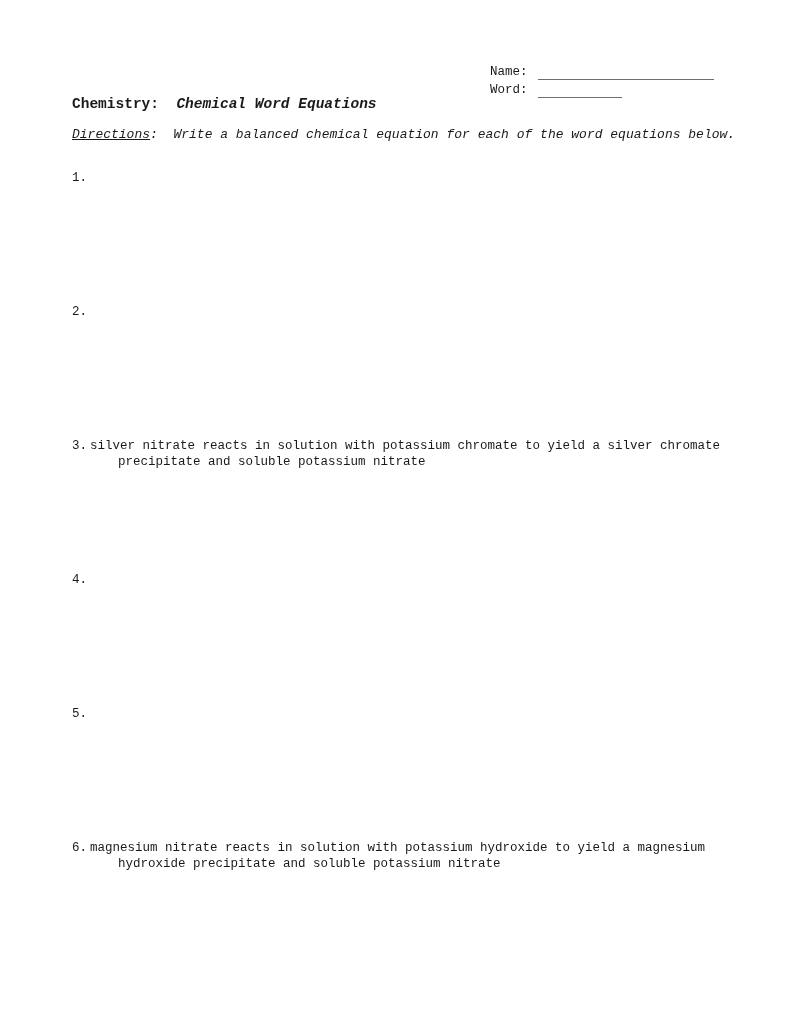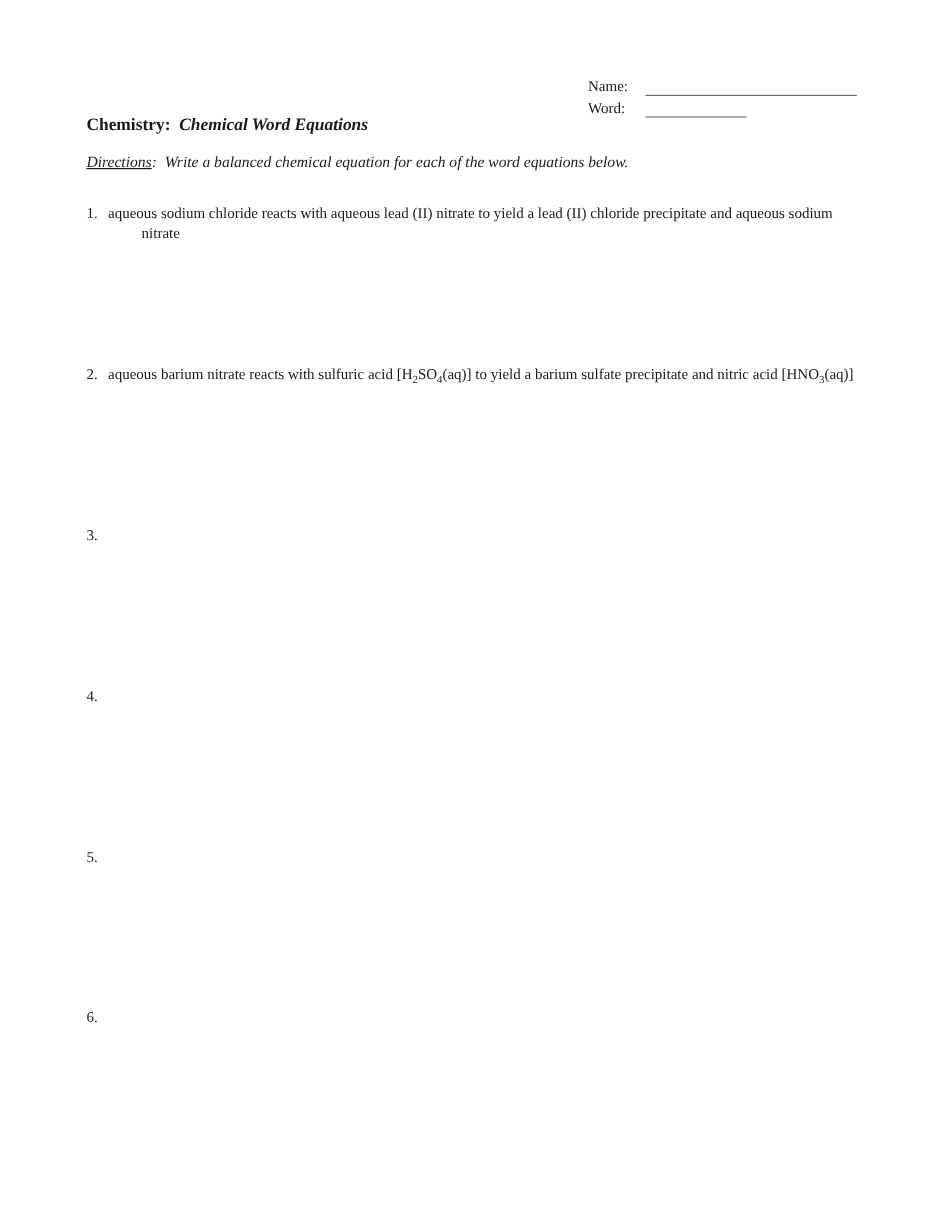--- a/index.html
+++ b/index.html
@@ -5,21 +5,21 @@
   html, body {
     margin: 0;
     padding: 0;
     background: #ffffff;
   }
   .page {
     position: relative;
     width: 791px;
     height: 1024px;
     background: #ffffff;
-    font-family: Liberation Serif, serif;
+    font-family: Liberation Mono, monospace;
     color: #1a1a1a;
     overflow: hidden;
   }
 
   
   .namedate {
     position: absolute;
     left: 490px;
     top: 62px;
     width: 230px;
@@ -126,33 +126,33 @@
     </div>
   </div>
 
   <div class="title"><span class="subject">Chemistry:</span><span>  </span><span class="topic">Chemical Word Equations</span></div>
 
   <div class="directions"><span class="dir-word">Directions</span><span>:</span><span>  Write a balanced chemical equation for each of the word equations below.</span></div>
 
   <div class="problems">
     <div class="problem">
       <span class="num">1.</span>
-      <div class="body"><span class="first">aqueous sodium chloride reacts with aqueous lead (II) nitrate to yield a lead (II) chloride precipitate and aqueous sodium nitrate</span></div>
     </div>
     <div class="problem">
       <span class="num">2.</span>
-      <div class="body"><span class="first"><span>aqueous barium nitrate reacts with sulfuric acid [H</span><sub>2</sub><span>SO</span><sub>4</sub><span>(aq)] to yield a barium sulfate precipitate and nitric acid [HNO</span><sub>3</sub><span>(aq)]</span></span></div>
     </div>
     <div class="problem">
       <span class="num">3.</span>
+      <div class="body"><span class="first">silver nitrate reacts in solution with potassium chromate to yield a silver chromate precipitate and soluble potassium nitrate</span></div>
     </div>
     <div class="problem">
       <span class="num">4.</span>
     </div>
     <div class="problem">
       <span class="num">5.</span>
     </div>
     <div class="problem">
       <span class="num">6.</span>
+      <div class="body"><span class="first">magnesium nitrate reacts in solution with potassium hydroxide to yield a magnesium hydroxide precipitate and soluble potassium nitrate</span></div>
     </div>
   </div>
 
 </div>
 
 </body></html>

